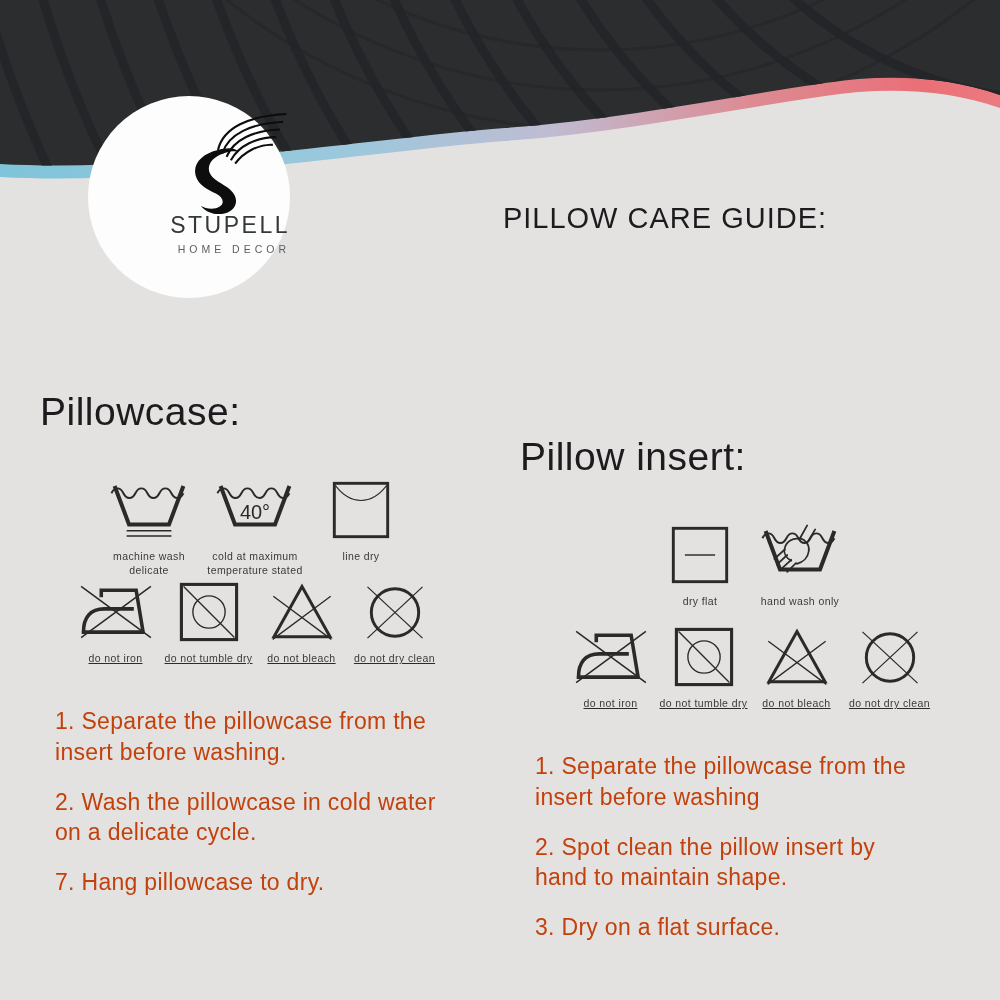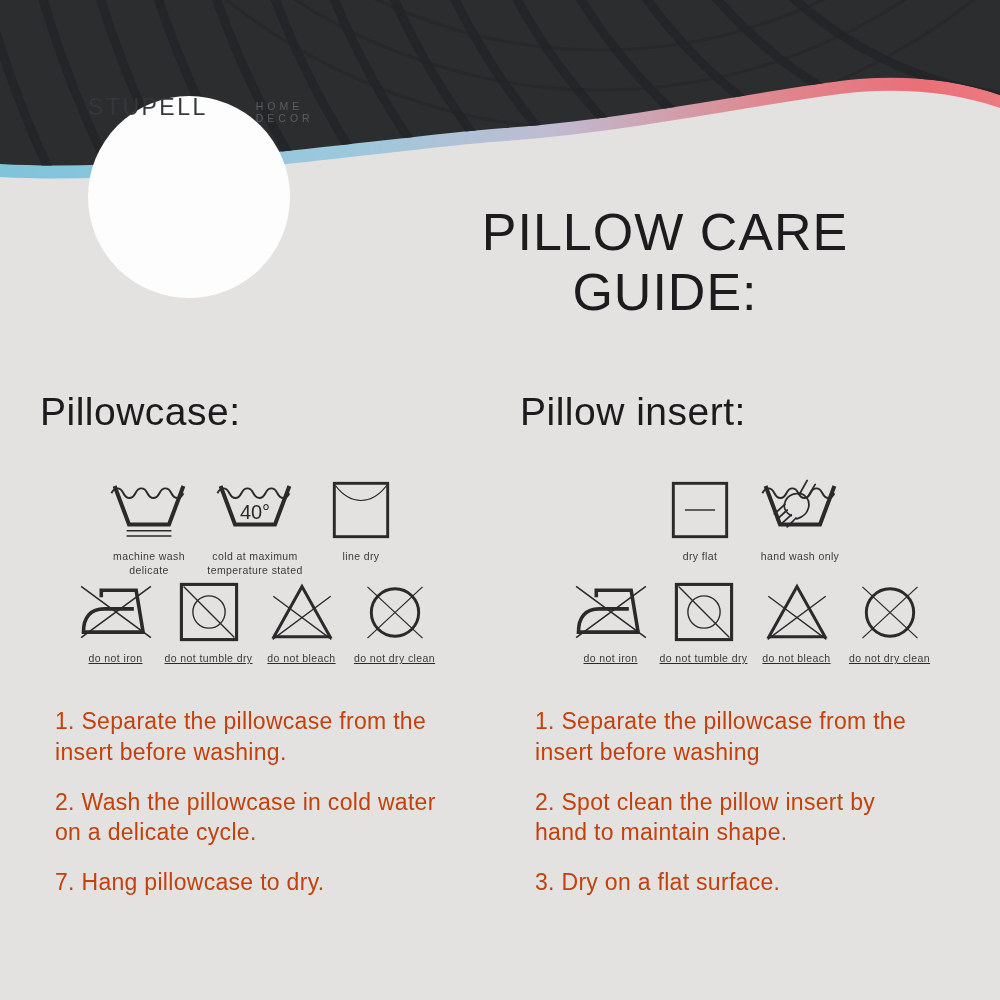--- a/index.html
+++ b/index.html
@@ -7,35 +7,35 @@
     position:relative; width:1000px; height:1000px; overflow:hidden;
     background:#e4e2e0;
     font-family:"Liberation Sans", sans-serif;
     color:#2b2b2b;
   }
   .band-svg{position:absolute;left:0;top:0;}
   
   .logo-circle{
     position:absolute; left:88px; top:96px; width:202px; height:202px;
     background:#fdfdfd; border-radius:50%;
-    display:flex; flex-direction:row; align-items:flex-start; justify-content:flex-start;
+    display:flex; flex-direction:column; align-items:flex-end; justify-content:flex-start;
     z-index:5;
   }
   .logo-swoosh{margin-top:14px;}
   .brand-name{font-size:23px; letter-spacing:2.5px; color:#33383b; margin-top:-2px; font-weight:400;}
   .brand-tagline{font-size:10.5px; letter-spacing:4px; color:#5a5f63; margin-top:4px;padding-left:48px;}
   
   .page-title{
     position:absolute; left:415px; top:202px; width:500px;
-    text-align:center; font-size:52px; font-weight:500; letter-spacing:1px; color:#1c1c1e;
+    text-align:center; font-size:29px; font-weight:500; letter-spacing:1px; color:#1c1c1e;
   }
   
   .col{position:absolute; top:390px; height:500px;}
   .col-left{left:40px; width:430px;}
-  .col-right{left:520px; width:460px;}
+  .col-right{left:520px; width:460px;margin-top:45px;}
   .col-heading{
     position:absolute; top:0; left:0; right:0; text-align:left;
     font-size:39px; font-weight:500; letter-spacing:0.5px; color:#1c1c1e;
   }
   .icon-row{position:absolute; left:0; right:0; display:flex; justify-content:center; align-items:flex-start;}
   .row1{top:88px;}
   .row2{top:190px;text-decoration:underline;}
   .cell{display:flex; flex-direction:column; align-items:center;}
   .cell-r1{width:106px;}
   .cell-r1-wide{width:100px;}

